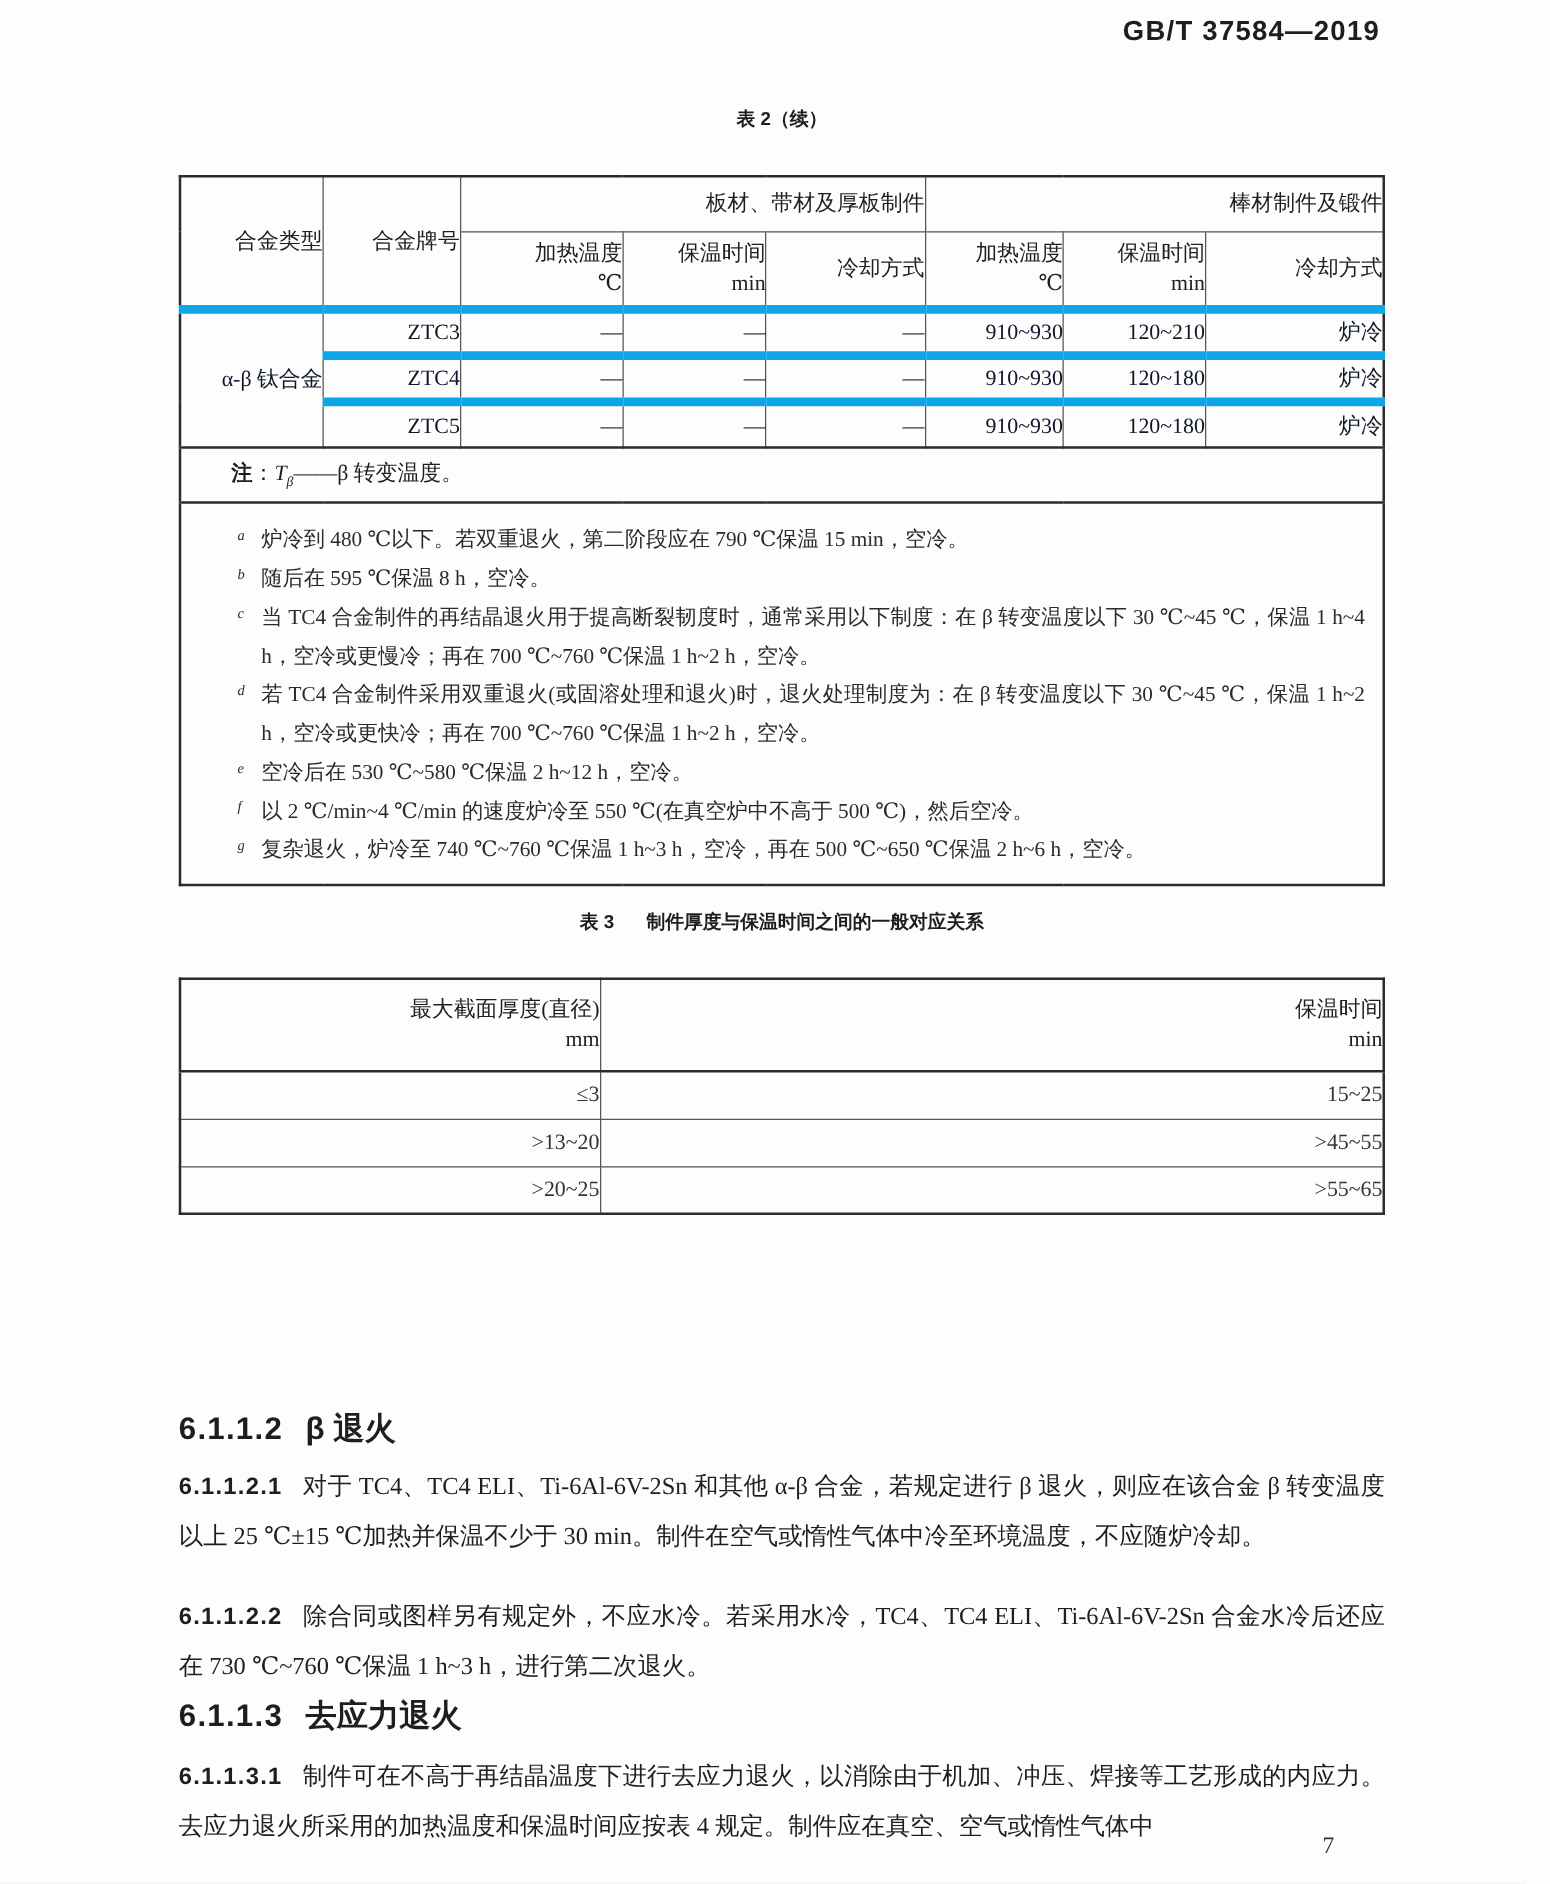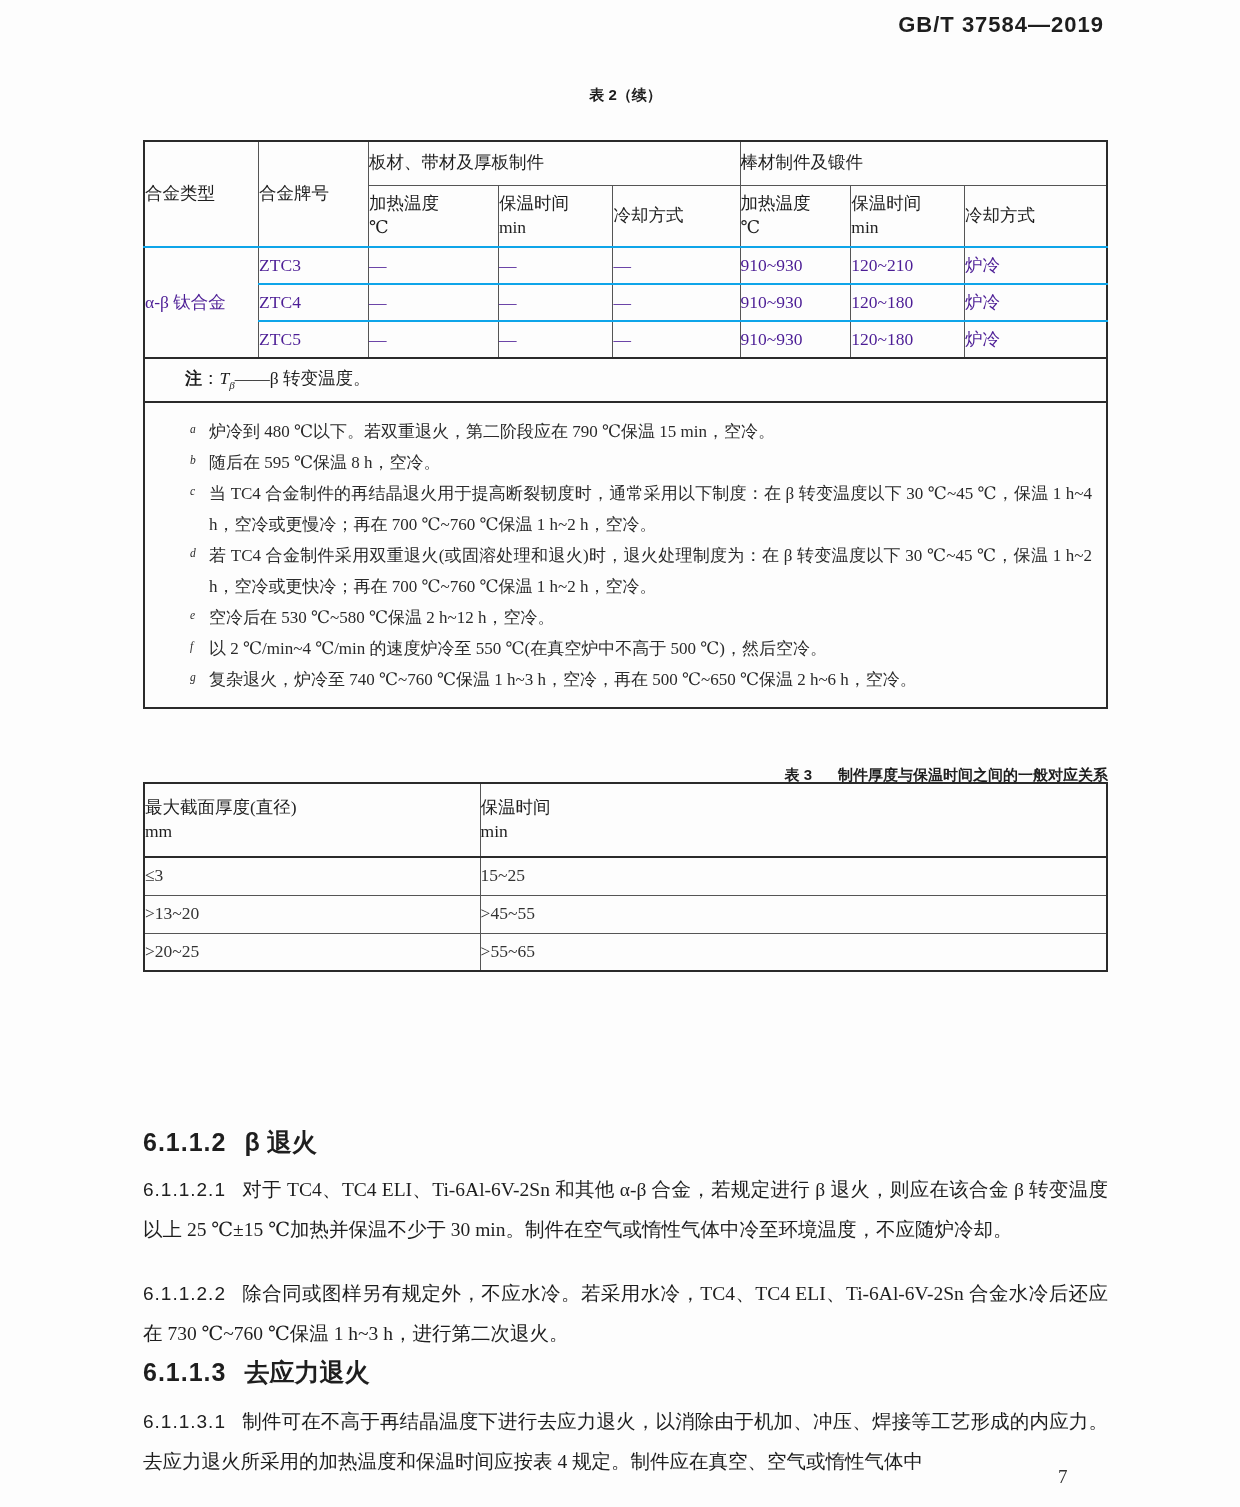--- a/index.html
+++ b/index.html
@@ -19,38 +19,38 @@
     font-weight:bold; font-size:22px; letter-spacing:1px;margin-left:32px;
   }
   .content { position:absolute; left:143px; top:0; width:965px; }
 
   .tbl-caption {
     position:absolute; width:100%; text-align:center;
     font-family:"Liberation Sans","DejaVu Sans",sans-serif;
     font-weight:bold; font-size:15px;
   }
   #t2caption { top:86px; }
-  #t3caption { top:766px;text-align:right; }
+  #t3caption { top:728px; }
   .cap-gap { display:inline-block; width:26px; }
 
   table { border-collapse:collapse; table-layout:fixed; width:965px; }
   #table2 { position:absolute; top:140px; left:0; }
   #table3 { position:absolute; top:782px; left:0; }
 
   td, th {
-    font-weight:normal; text-align:left; vertical-align:middle;
+    font-weight:normal; text-align:right; vertical-align:middle;
     font-size:17.5px; line-height:1.35;
     border:1px solid #555;
   }
   
   #table2, #table3 { border:2.5px solid #2b2b2b; }
   #table2 tr.grphead td { height:44px; border-bottom:1px solid #555; }
   #table2 tr.subhead td { height:62px; }
   #table2 tr.subhead { border-bottom:2px solid #2b2b2b; }
-  #table2 tr.datarow td { height:37px; border-top:2px solid #0ea5e9; color:#4c1d95; }
+  #table2 tr.datarow td { height:37px; border-top:7px solid #0ea5e9; color:#0f172a; }
   #table2 tr.noterow td {
     height:44px; text-align:left; padding-left:40px;
     border-top:2px solid #2b2b2b; border-bottom:2px solid #2b2b2b;
   }
   #table2 td.fnblock {
     text-align:left; vertical-align:top;
     padding:13px 14px 12px 0;
   }
   .var { font-style:italic; }
   .note-label { font-weight:bold; font-family:"Liberation Sans","DejaVu Sans",sans-serif; font-size:17px; }
@@ -69,21 +69,21 @@
     font-family:"Liberation Sans","DejaVu Sans",sans-serif;
     font-weight:bold; font-size:25px;
   }
   .sec-heading .num { margin-right:18px; letter-spacing:1px; }
   .para {
     position:absolute; left:0; width:965px;
     font-size:19.5px; line-height:40px; text-align:justify;
   }
   .para .num {
     font-family:"Liberation Sans","DejaVu Sans",sans-serif;
-    font-weight:normal; font-size:19px; margin-right:16px; letter-spacing:1px;
+    font-weight:bold; font-size:19px; margin-right:16px; letter-spacing:1px;
   }
   .page-num { position:absolute; top:1466px; left:1058px; font-size:19px; color:#333; }
   .hl2 { display:block; }
 </style>
 </head>
 <body>
 
 <div class="page">
 
   <div class="std-code">GB/T 37584—2019</div>

